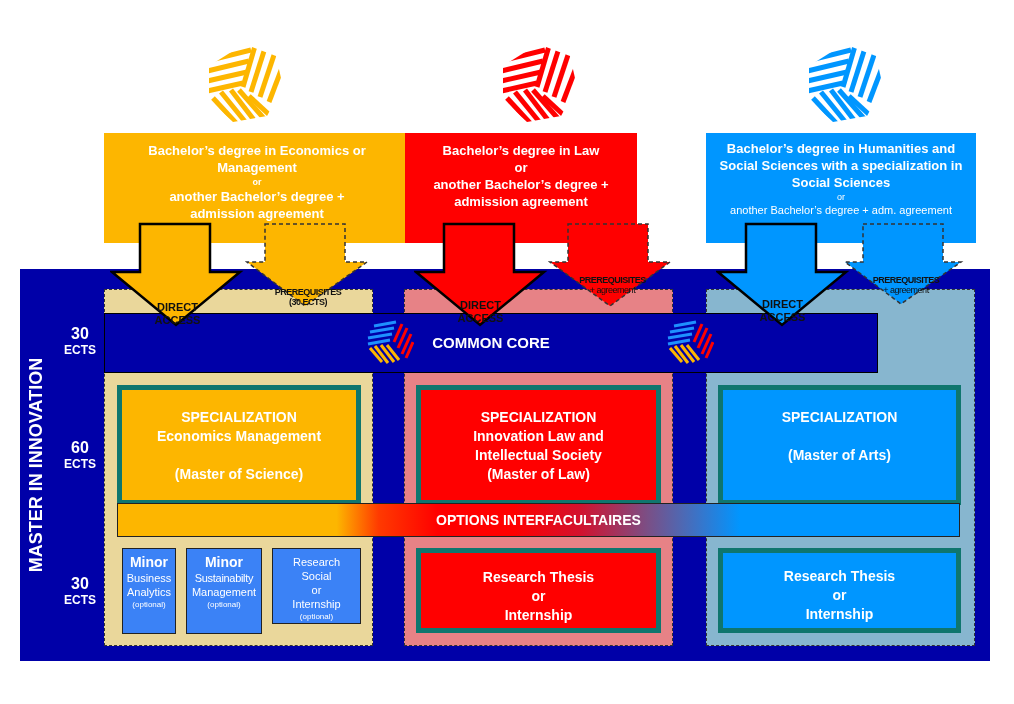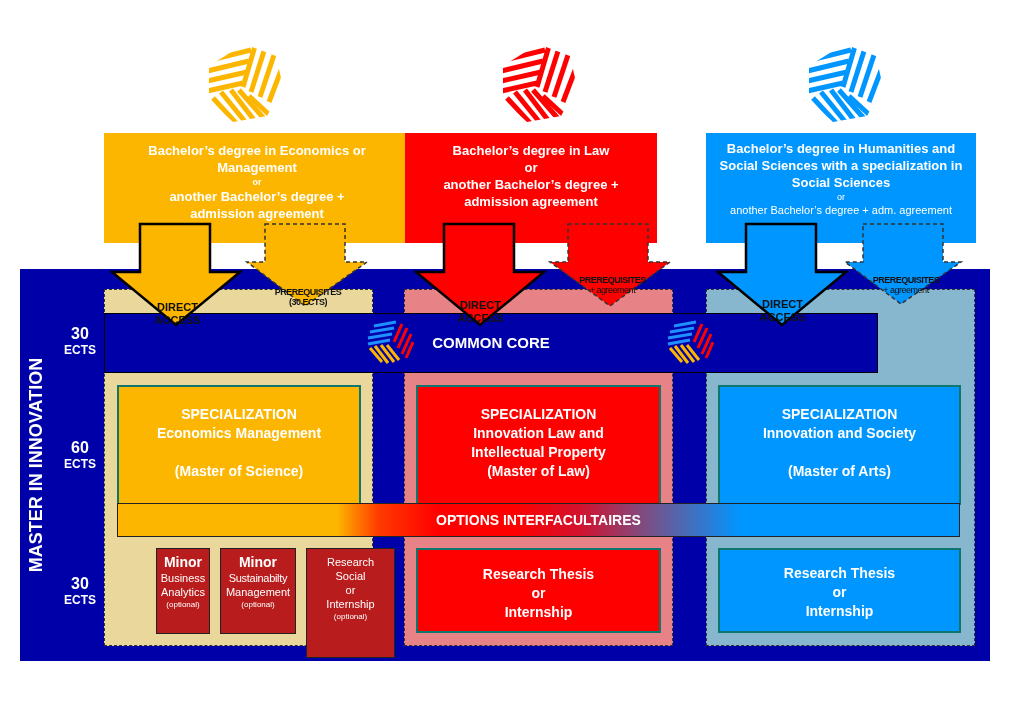--- a/index.html
+++ b/index.html
@@ -8,21 +8,21 @@
   .abs { position:absolute; }
 
   
   .logo { position:absolute; width:82px; height:82px; }
 
   
   .bach { position:absolute; top:133px; height:110px; color:#fff; font-weight:bold;
           text-align:center; box-sizing:border-box; padding-top:9px; line-height:17px; font-size:13px; }
   .bach .small { font-size:9px; line-height:12px; font-weight:bold; }
   .bach-y { left:104px; width:306px; background:#fdb600; }
-  .bach-r { left:405px; width:252px; background:#ff0000; }
+  .bach-r { left:405px; width:232px; background:#ff0000; }
   .bach-b { left:706px; width:270px; background:#0096ff; padding-top:7px; }
   .bach-b .lastline { font-size:11px; font-weight:normal; line-height:15px; }
 
   
   .main { position:absolute; left:20px; top:269px; width:970px; height:392px; background:#0000a8; }
   .vtitle { position:absolute; left:26px; top:595px; transform-origin:0 0; transform:rotate(-90deg);
             color:#fff; font-weight:bold; font-size:18px; white-space:nowrap; width:260px; text-align:center; }
   .ects { position:absolute; left:55px; width:50px; color:#fff; font-weight:bold; text-align:center; }
   .ects .num { font-size:16px; line-height:18px; }
   .ects .lbl { font-size:12px; line-height:14px;text-align:center; }
@@ -32,32 +32,32 @@
   .p-y { background:#ead79b; }
   .p-r { background:#e78286; }
   .p-b { background:#87b6cf; }
 
   
   .core { position:absolute; left:104px; top:313px; width:774px; height:60px; background:#0000a8;
           border:1px solid #000; box-sizing:border-box; color:#fff; font-weight:bold; font-size:15px;
           text-align:center; line-height:58px; }
 
   
-  .spec { position:absolute; box-sizing:border-box; border:2px solid #0f766e; color:#fff; font-weight:bold;
+  .spec { position:absolute; box-sizing:border-box; border:5px solid #0f766e; color:#fff; font-weight:bold;
           text-align:center; font-size:14px; line-height:19px; }
   .spec-y { background:#fdb600; }
   .spec-r { background:#ff0000; }
   .spec-b { background:#0096ff; }
 
   .options { position:absolute; left:117px; top:503px; width:843px; height:34px; box-sizing:border-box;
              border:1px solid #222; color:#fff; font-weight:bold; font-size:14px; text-align:center; line-height:32px;
              background:linear-gradient(to right, #fdb600 0%, #fdb600 26%, #ff3a00 31%, #ff0000 38%, #ff0000 47%, #d2122e 55%, #7a4f86 63%, #3a74c8 69%, #0096ff 74%, #0096ff 100%); }
 
-  .minor { position:absolute; box-sizing:border-box; border:1px solid #222; background:#b91c1c; color:#fff;
-           text-align:center; font-weight:bold;margin-left:34px; }
+  .minor { position:absolute; box-sizing:border-box; border:1px solid #222; background:#3b82f6; color:#fff;
+           text-align:center; font-weight:bold; }
   .minor .big { font-size:14px; line-height:17px; }
   .minor .mid { font-size:11px; line-height:14px; }
   .minor .sm { font-size:8px; line-height:11px; font-weight:normal; }
   .arrow-label { position:absolute; text-align:center; font-weight:bold; color:#111;margin-top:34px; }
 </style>
 </head>
 <body>
 
 <svg class="logo" style="left:203px;top:42px;" viewBox="0 0 82 82">
   <defs>
@@ -265,47 +265,46 @@
 
 <div class="spec spec-y" style="left:117px;top:385px;width:244px;height:120px;padding-top:18px;">
   <div>SPECIALIZATION</div>
   <div>Economics Management</div>
   <div style="height:19px;"></div>
   <div>(Master of Science)</div>
 </div>
 <div class="spec spec-r" style="left:416px;top:385px;width:245px;height:120px;padding-top:18px;">
   <div>SPECIALIZATION</div>
   <div>Innovation Law and</div>
-  <div>Intellectual Property</div>
+  <div>Intellectual Society</div>
   <div>(Master of Law)</div>
 </div>
 <div class="spec spec-b" style="left:718px;top:385px;width:243px;height:120px;padding-top:18px;">
   <div>SPECIALIZATION</div>
-  <div>Innovation and Society</div>
   <div style="height:19px;"></div>
   <div>(Master of Arts)</div>
 </div>
 
 <div class="options">
   <span>OPTIONS INTERFACULTAIRES</span>
 </div>
 
 <div class="minor" style="left:122px;top:548px;width:54px;height:86px;padding-top:5px;">
   <div class="big">Minor</div>
   <div class="mid" style="font-weight:normal;">Business</div>
   <div class="mid" style="font-weight:normal;">Analytics</div>
   <div class="sm">(optional)</div>
 </div>
 <div class="minor" style="left:186px;top:548px;width:76px;height:86px;padding-top:5px;">
   <div class="big">Minor</div>
   <div class="mid" style="font-weight:normal;letter-spacing:-0.3px;">Sustainabilty</div>
   <div class="mid" style="font-weight:normal;">Management</div>
   <div class="sm">(optional)</div>
 </div>
-<div class="minor" style="left:272px;top:548px;width:89px;height:110px;padding-top:6px;">
+<div class="minor" style="left:272px;top:548px;width:89px;height:76px;padding-top:6px;">
   <div class="mid" style="font-weight:normal;">Research</div>
   <div class="mid" style="font-weight:normal;">Social</div>
   <div class="mid" style="font-weight:normal;">or</div>
   <div class="mid" style="font-weight:normal;">Internship</div>
   <div class="sm">(optional)</div>
 </div>
 
 <div class="spec spec-r" style="left:416px;top:548px;width:245px;height:85px;padding-top:15px;font-weight:bold;">
   <div>Research Thesis</div>
   <div>or</div>

